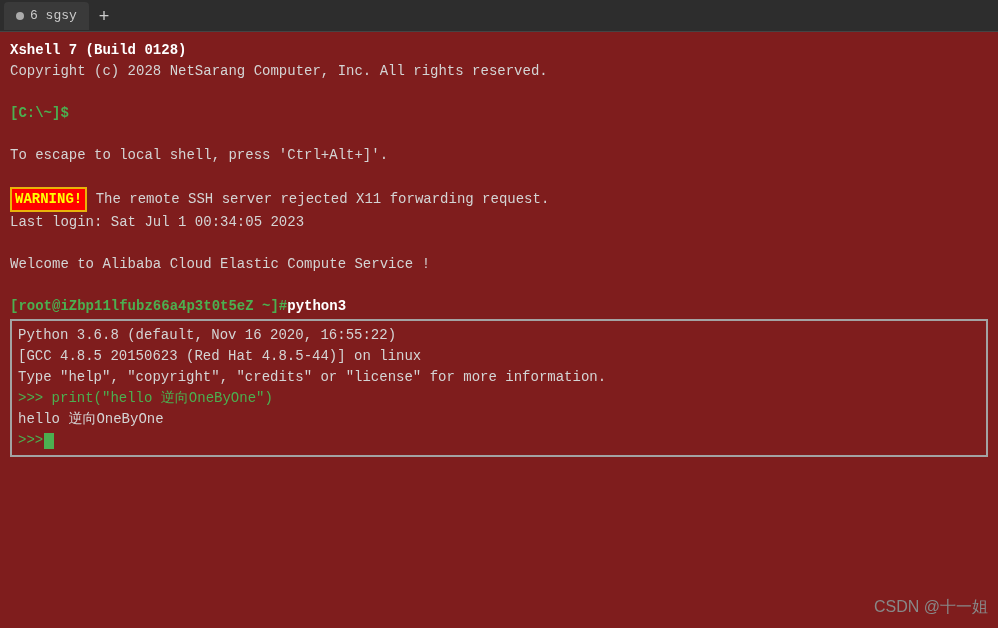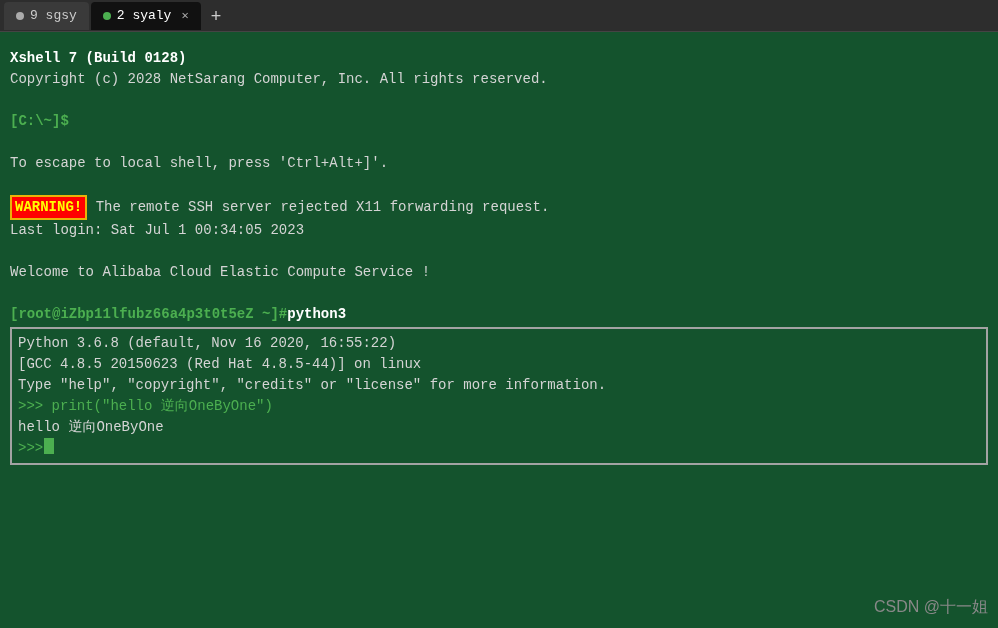--- a/index.html
+++ b/index.html
@@ -58,23 +58,23 @@
       border: none;
       color: #ccc;
       font-size: 18px;
       cursor: pointer;
       padding: 0 8px;
       line-height: 28px;
     }
 
     
     .terminal {
-      background: #14532d;
+      background: #7f1d1d;
       color: #d4d4d4;
-      padding: 16px 10px;
+      padding: 8px 10px;
       height: calc(100% - 32px);
       overflow-y: auto;
       line-height: 1.5;
       font-size: 14px;
     }
 
     .terminal .bold { font-weight: bold; color: #fff; }
     .terminal .green { color: #4caf50; }
     .terminal .white { color: #ffffff; }
     .terminal .blurred {
@@ -96,21 +96,21 @@
     .python-box {
       border: 2px solid #a3a3a3;
       padding: 4px 6px;
       margin-top: 2px;
       display: inline-block;
       width: calc(100% - 0px);
     }
 
     .prompt-line {
       display: flex;
-      align-items: flex-start;
+      align-items: center;
       gap: 0;
     }
 
     .cursor {
       display: inline-block;
       width: 10px;
       height: 16px;
       background: #4caf50;
       vertical-align: middle;
       margin-left: 1px;
@@ -124,26 +124,21 @@
       font-size: 16px;
       font-family: Arial, sans-serif;
     }
   </style>
 </head>
 <body>
 
 <div class="tab-bar">
   <div class="tab">
     <span class="dot"></span>
-    <span>9 sgsy</span>
-  </div>
-  <div class="tab active">
-    <span class="dot" style="background:#4caf50;"></span>
-    <span>2 syaly</span>
-    <span class="close-btn">✕</span>
+    <span>6 sgsy</span>
   </div>
   <button class="new-tab-btn">+</button>
 </div>
 
 <div class="terminal">
   <div>
     <span class="bold">Xshell 7 (Build 0128)</span>
   </div>
   <div>
     <span>Copyright (c) 2028 NetSarang Computer, Inc. All rights reserved.</span>

